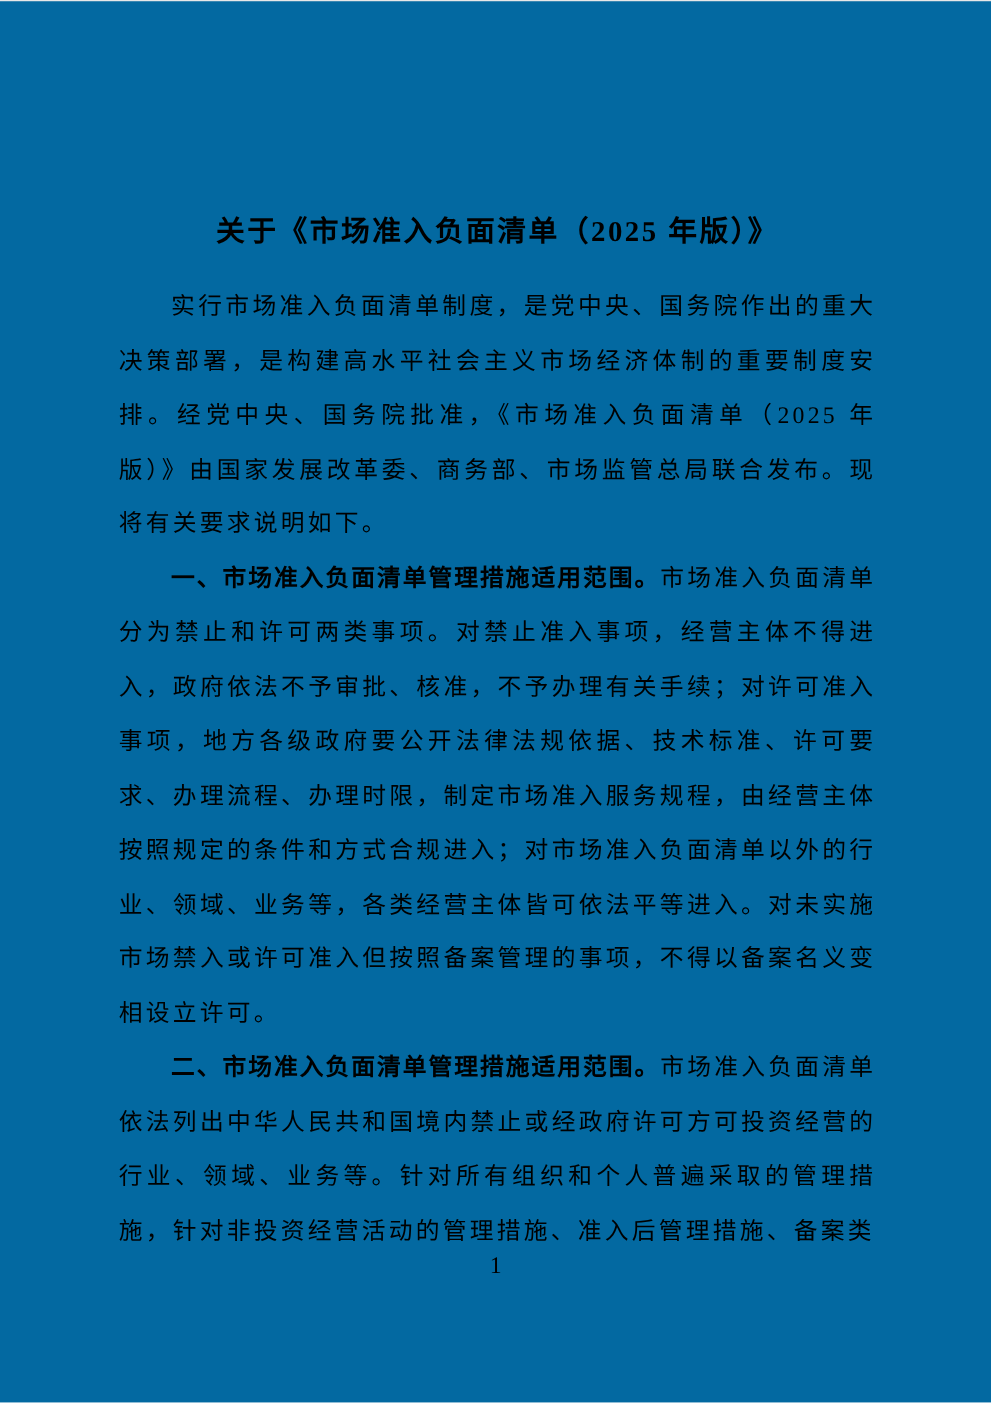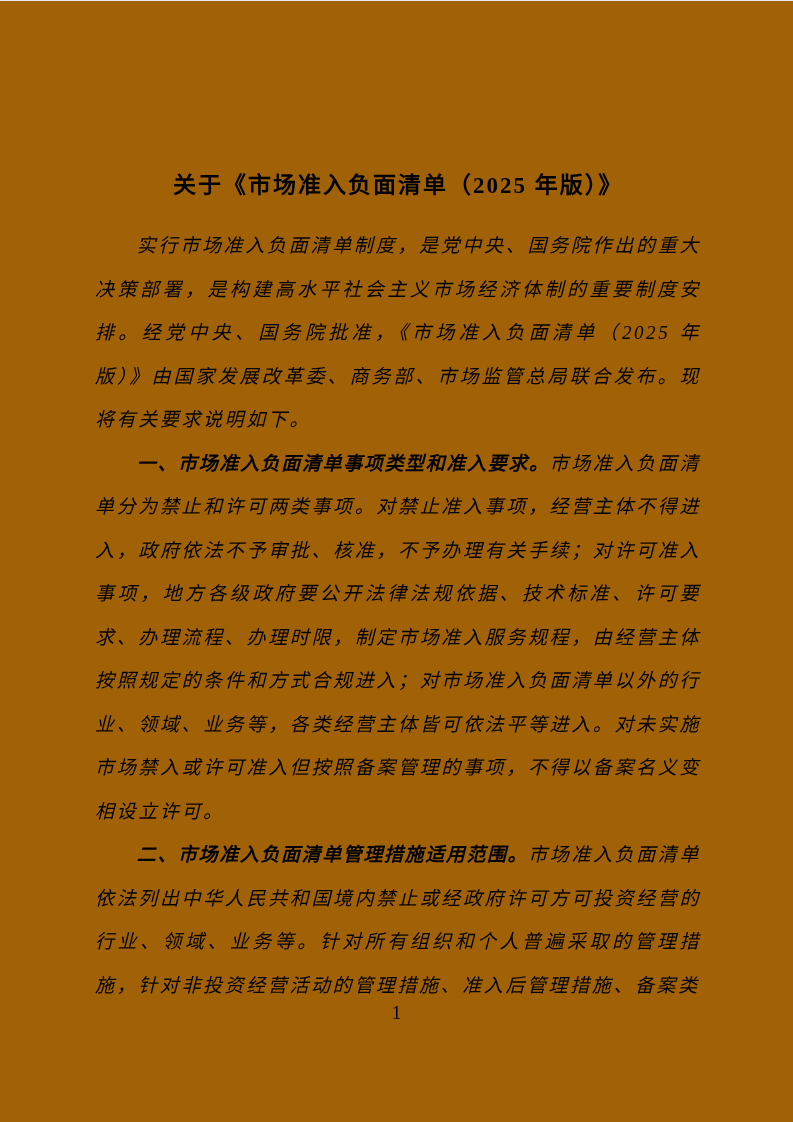--- a/index.html
+++ b/index.html
@@ -4,21 +4,21 @@
 <style>
   html, body {
     margin: 0;
     padding: 0;
     background: #ffffff;
   }
   .page {
     position: relative;
     width: 793px;
     height: 1122px;
-    background: #a16207;
+    background: #0369a1;
     color: #000000;
     font-family: "Liberation Serif", "DejaVu Serif", serif;
     box-sizing: border-box;
     overflow: hidden;
     border-top: 1px solid #e8e8e8;
   }
   .content {
     position: absolute;
     left: 95px;
     top: 0;
@@ -35,21 +35,20 @@
   .doc-title .title-line {
     display: block;
   }
   .body-text p.para {
     margin: 0;
     font-size: 19px;
     line-height: 43.5px;
     text-align: justify;
     text-indent: 2.2em;
     letter-spacing: 2.6px;
-    font-style: italic;
   }
   .para-lead {
     font-family: "Liberation Sans", "DejaVu Sans", sans-serif;
     font-weight: 700;
     letter-spacing: 1.6px;
   }
   .page-number {
     position: absolute;
     top: 998px;
     left: 0;
@@ -66,21 +65,21 @@
   <div class="content">
 
     <h1 class="doc-title">
       <span class="title-line">关于《市场准入负面清单（2025 年版）》</span>
     </h1>
 
     <div class="body-text">
 
       <p class="para"><span class="para-lead"></span><span>实行市场准入负面清单制度，是党中央、国务院作出的重大决策部署，是构建高水平社会主义市场经济体制的重要制度安排。经党中央、国务院批准，《市场准入负面清单（2025 年版）》由国家发展改革委、商务部、市场监管总局联合发布。现将有关要求说明如下。</span></p>
 
-      <p class="para"><span class="para-lead">一、市场准入负面清单事项类型和准入要求。</span><span>市场准入负面清单分为禁止和许可两类事项。对禁止准入事项，经营主体不得进入，政府依法不予审批、核准，不予办理有关手续；对许可准入事项，地方各级政府要公开法律法规依据、技术标准、许可要求、办理流程、办理时限，制定市场准入服务规程，由经营主体按照规定的条件和方式合规进入；对市场准入负面清单以外的行业、领域、业务等，各类经营主体皆可依法平等进入。对未实施市场禁入或许可准入但按照备案管理的事项，不得以备案名义变相设立许可。</span></p>
+      <p class="para"><span class="para-lead">一、市场准入负面清单管理措施适用范围。</span><span>市场准入负面清单分为禁止和许可两类事项。对禁止准入事项，经营主体不得进入，政府依法不予审批、核准，不予办理有关手续；对许可准入事项，地方各级政府要公开法律法规依据、技术标准、许可要求、办理流程、办理时限，制定市场准入服务规程，由经营主体按照规定的条件和方式合规进入；对市场准入负面清单以外的行业、领域、业务等，各类经营主体皆可依法平等进入。对未实施市场禁入或许可准入但按照备案管理的事项，不得以备案名义变相设立许可。</span></p>
 
       <p class="para"><span class="para-lead">二、市场准入负面清单管理措施适用范围。</span><span>市场准入负面清单依法列出中华人民共和国境内禁止或经政府许可方可投资经营的行业、领域、业务等。针对所有组织和个人普遍采取的管理措施，针对非投资经营活动的管理措施、准入后管理措施、备案类</span></p>
 
     </div>
   </div>
 
   <div class="page-number">1</div>
 </div>
 
 </body></html>

